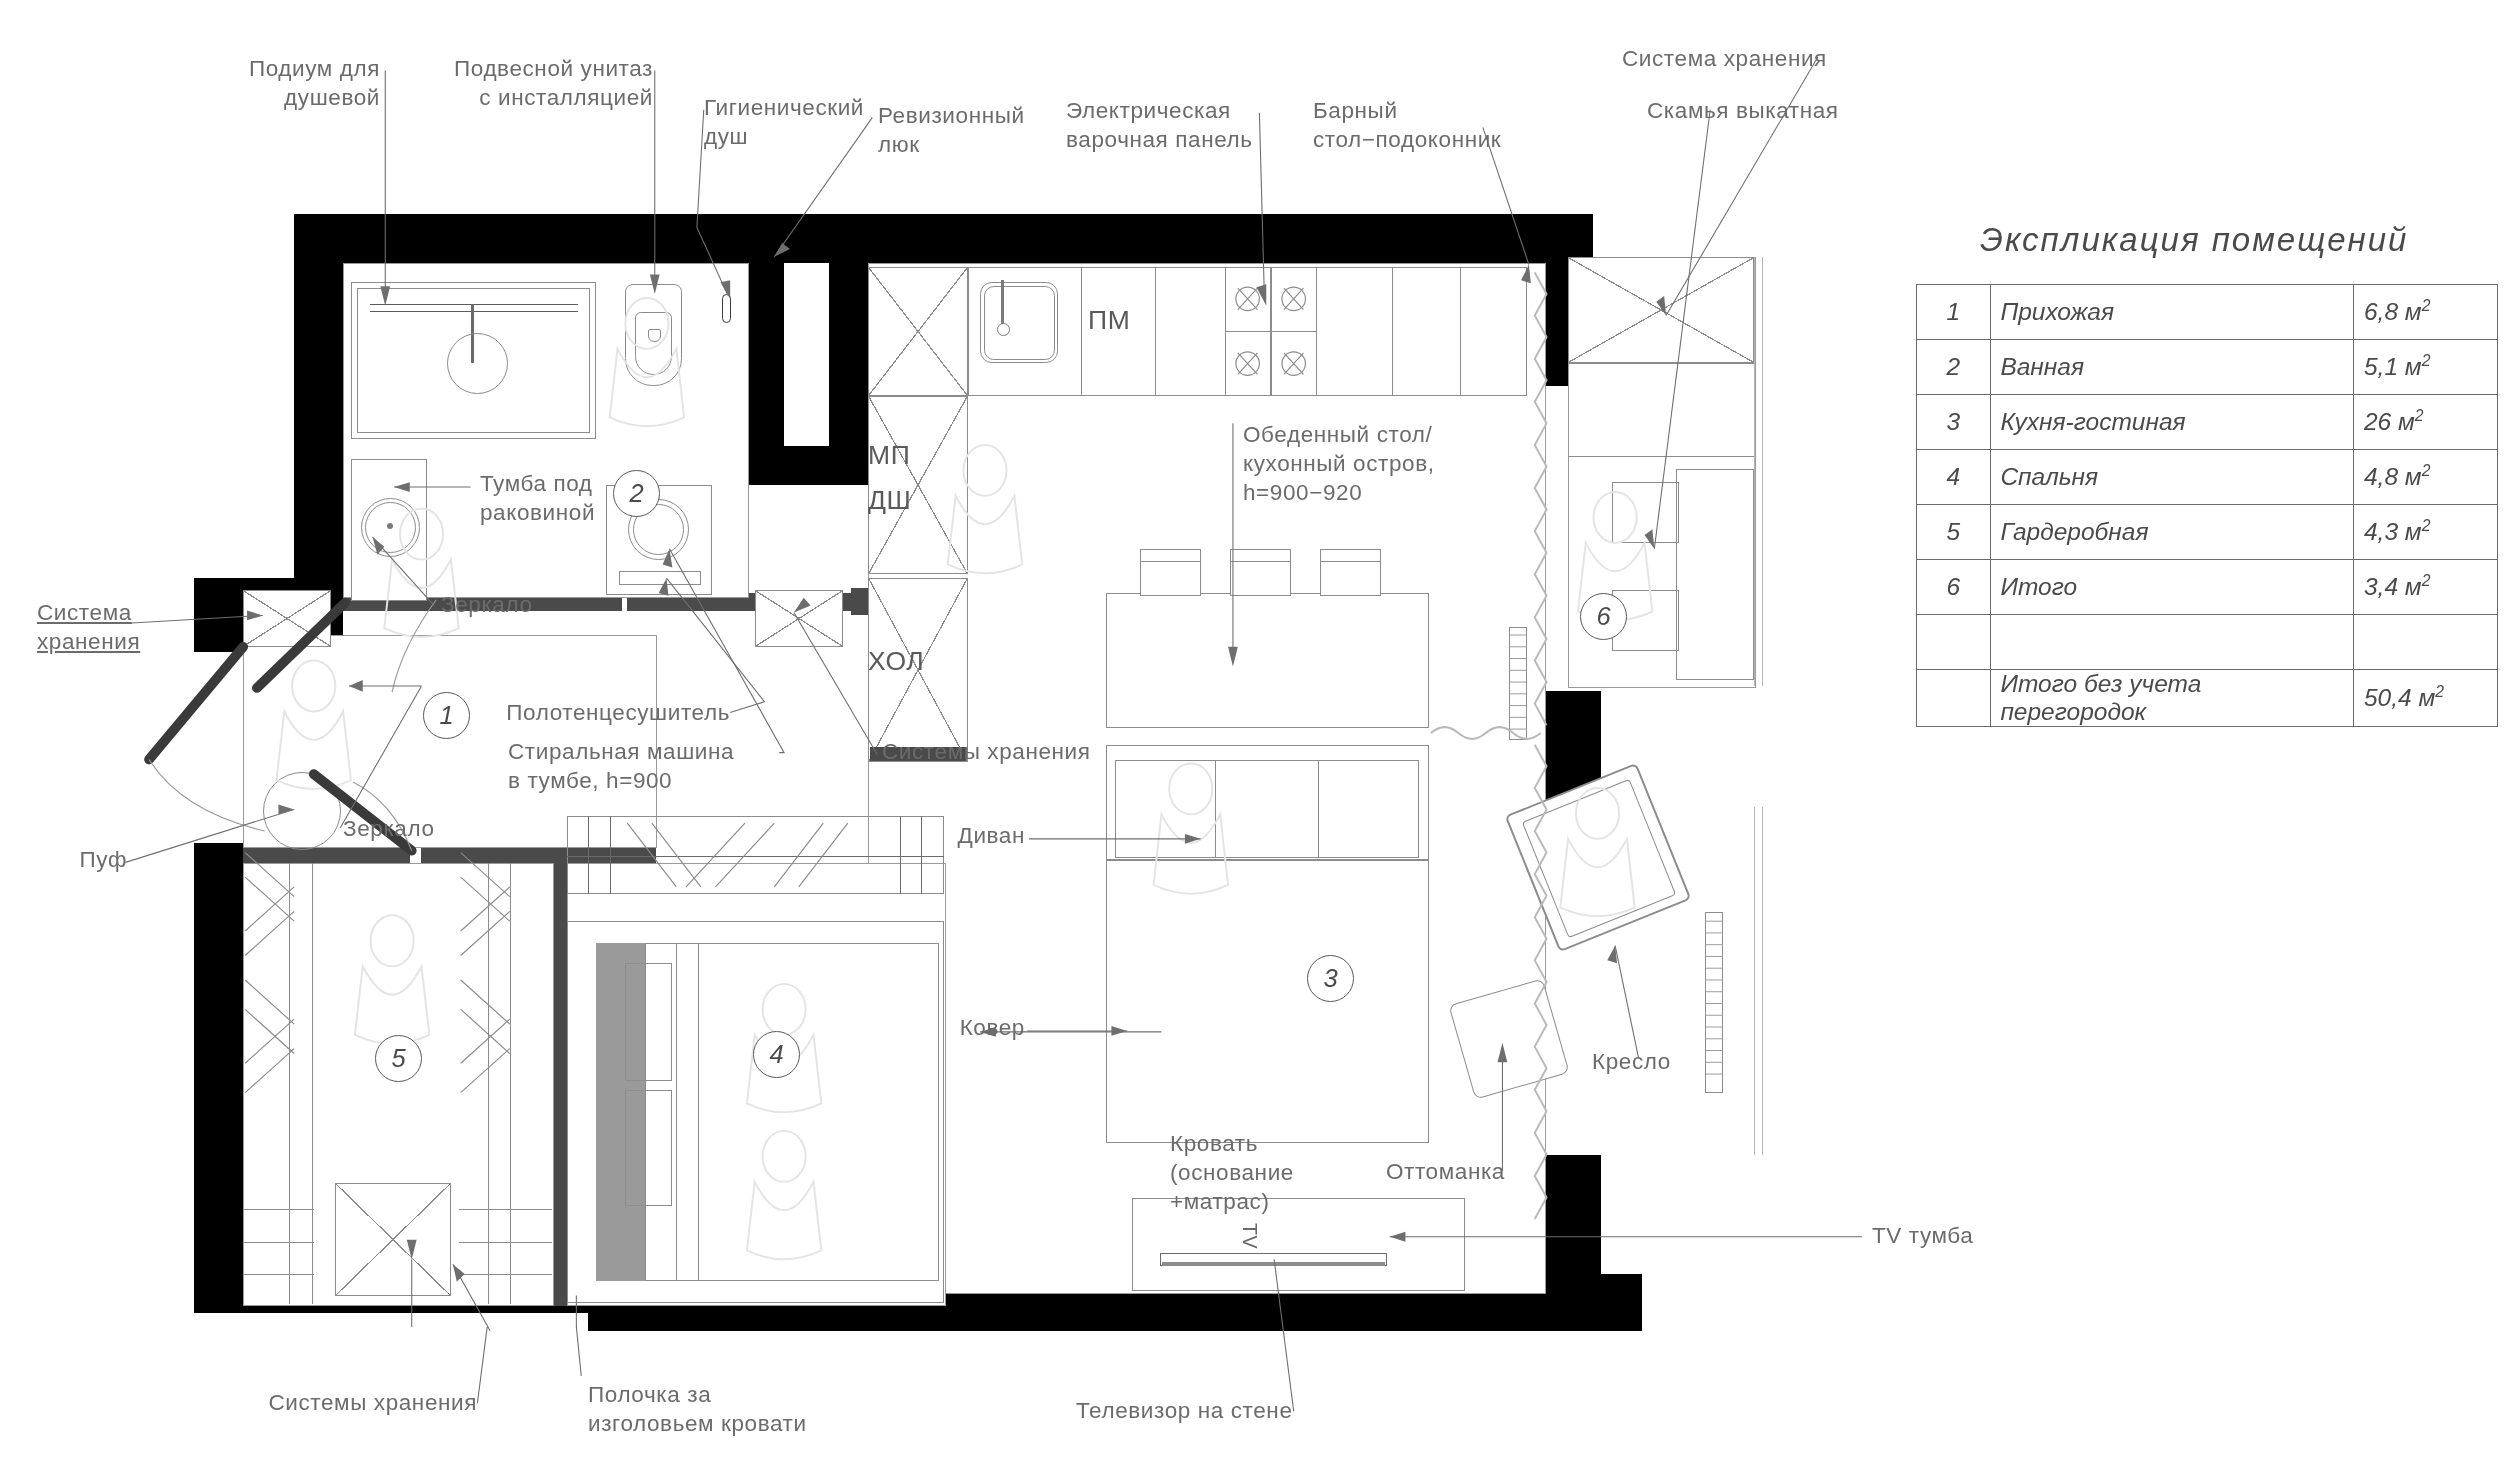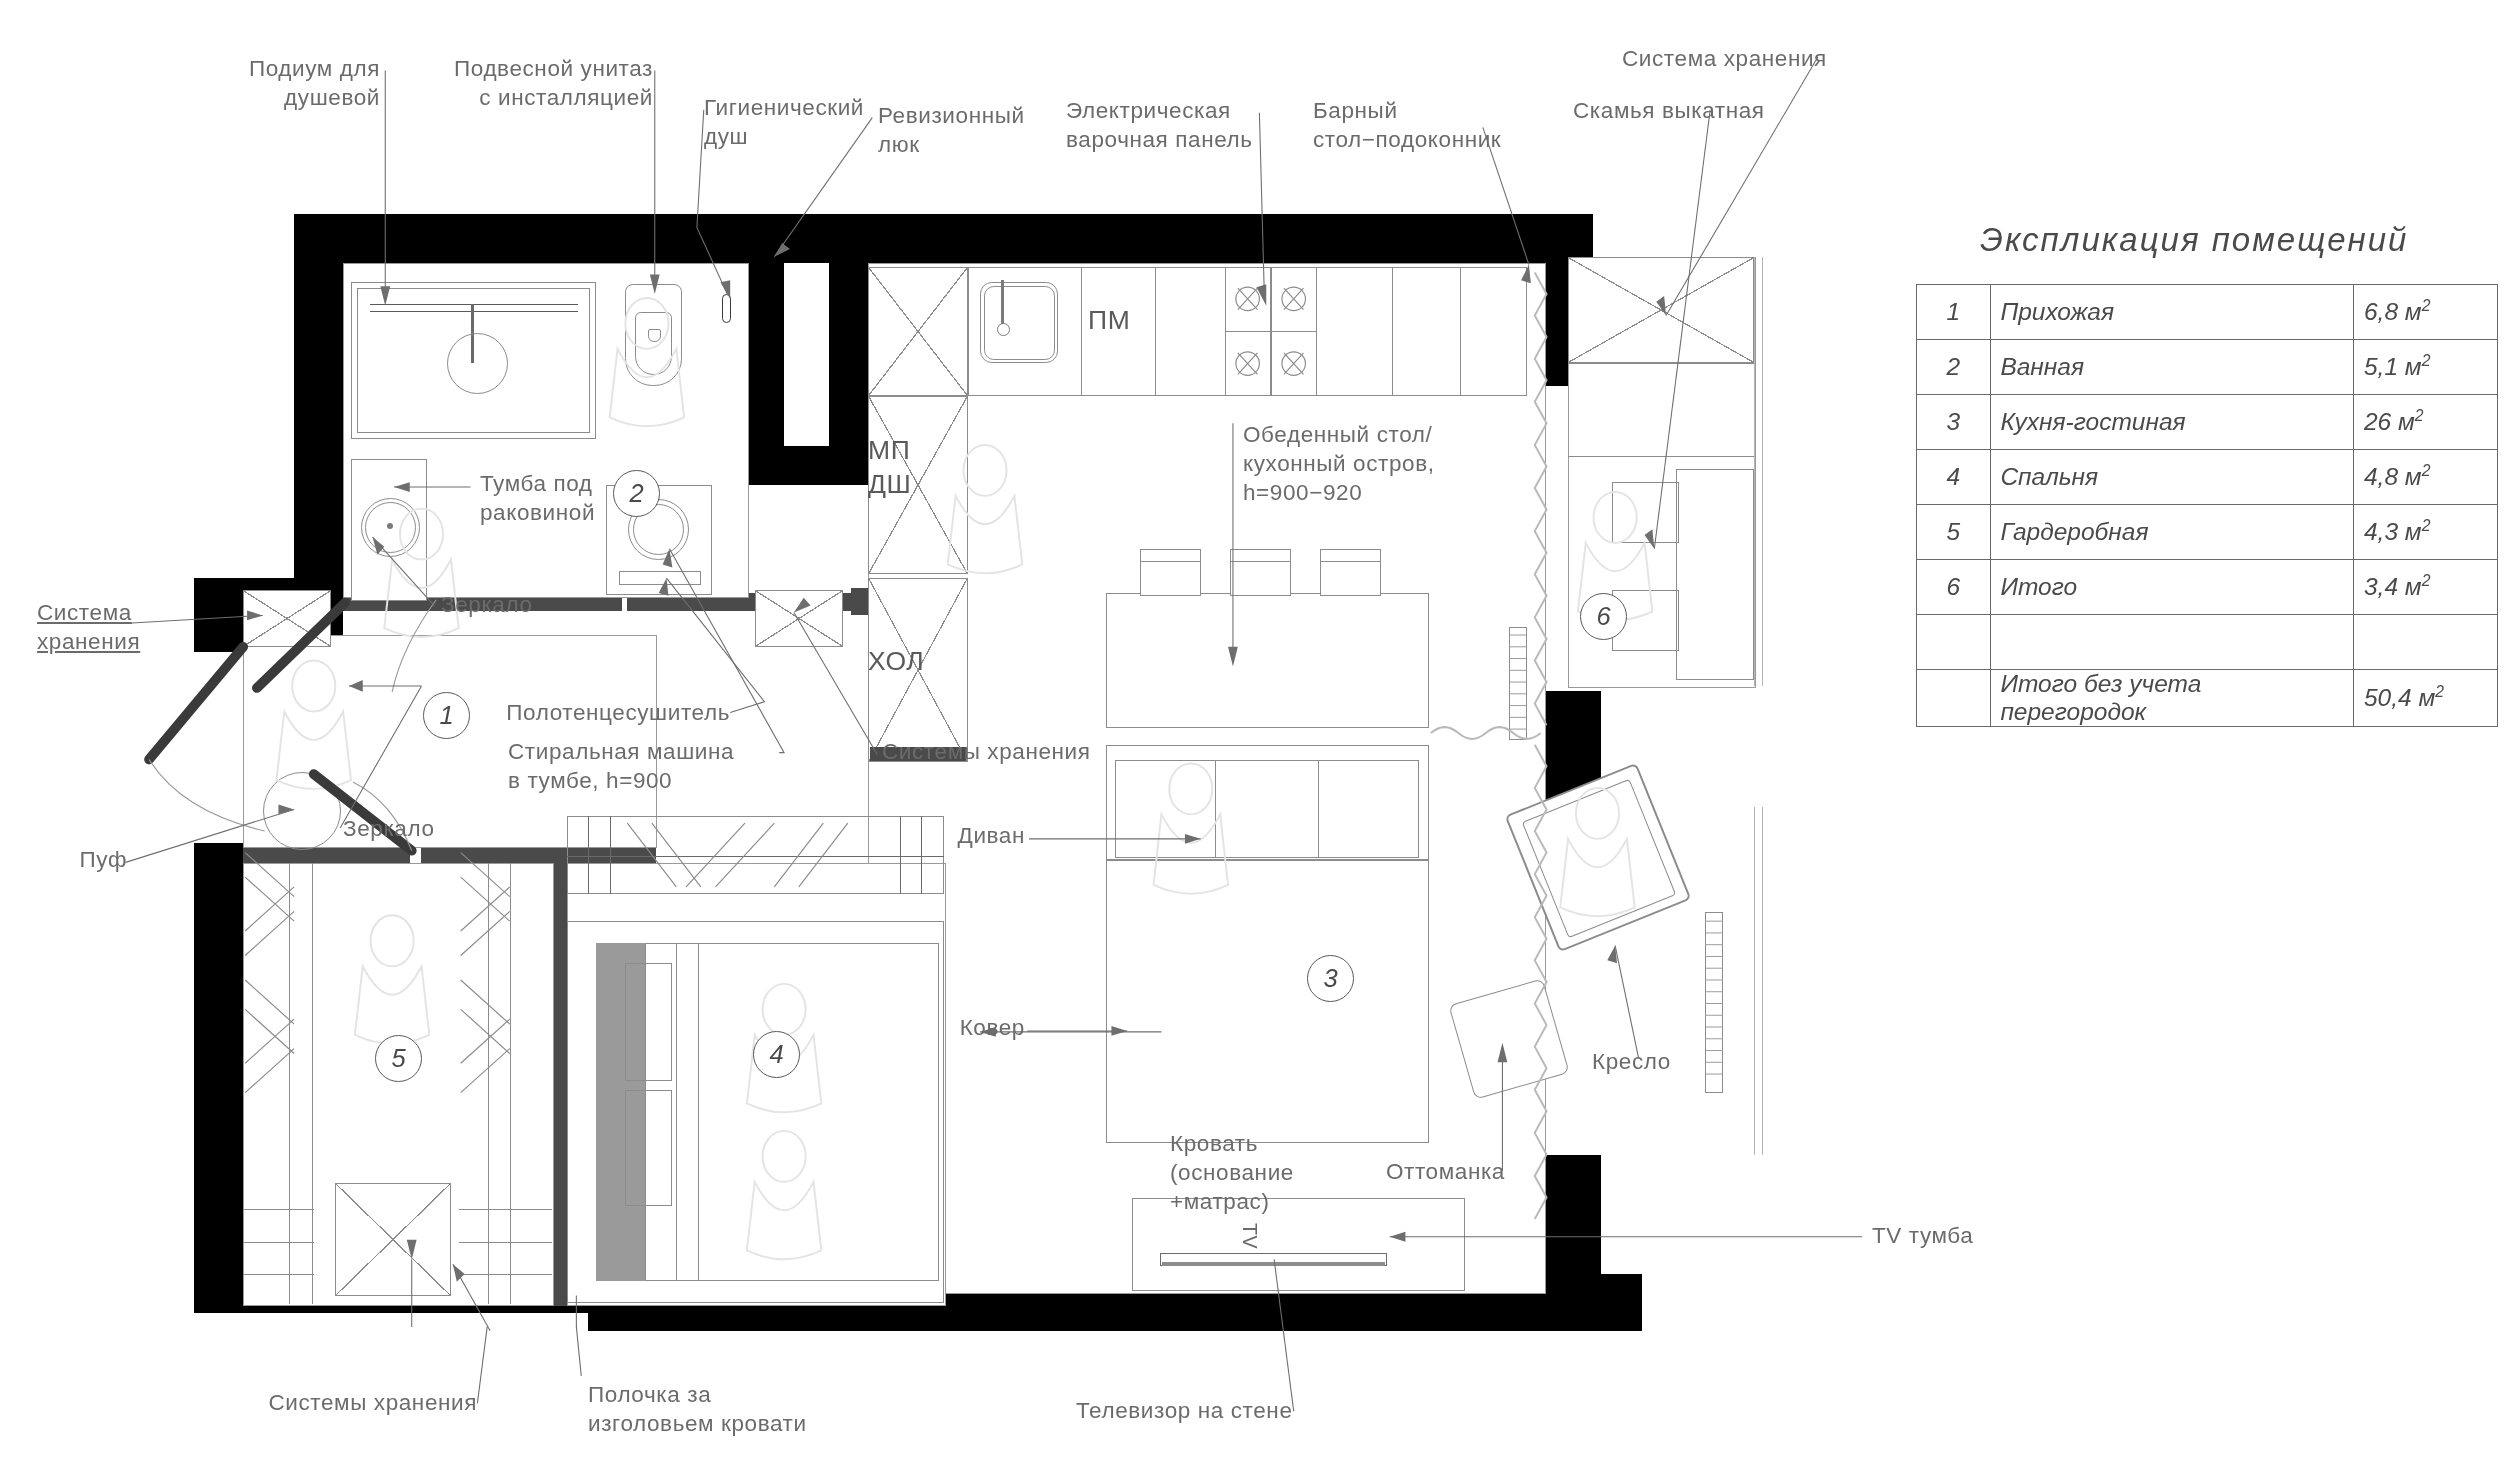--- a/index.html
+++ b/index.html
@@ -379,38 +379,38 @@
   </svg>
 
   <div class="num" style="left:423px;top:692px;">1</div>
   <div class="num" style="left:613px;top:470px;">2</div>
   <div class="num" style="left:1307px;top:955px;">3</div>
   <div class="num" style="left:753px;top:1031px;">4</div>
   <div class="num" style="left:375px;top:1035px;">5</div>
   <div class="num" style="left:1580px;top:593px;">6</div>
 
   <div class="lbl" style="left:1088px;top:306px;font-size:26.5px;color:#5a5a5a;">ПМ</div>
-  <div class="lbl c" style="left:868px;top:433px;width:100px;font-size:26.5px;color:#5a5a5a;line-height:34px;">МП
+  <div class="lbl c" style="left:868px;top:433px;width:100px;font-size:26.5px;color:#5a5a5a;line-height:45px;">МП
 ДШ</div>
   <div class="lbl c" style="left:868px;top:647px;width:100px;font-size:26.5px;color:#5a5a5a;">ХОЛ</div>
   <div class="lbl" style="left:1264px;top:1223px;font-size:19.6px;transform:rotate(90deg);transform-origin:0 0;color:#6a6a6a;">TV</div>
 
   <div class="lbl r" style="left:164px;top:54px;width:216px;">Подиум для
 душевой</div>
   <div class="lbl r" style="left:390px;top:54px;width:263px;">Подвесной унитаз
 с инсталляцией</div>
   <div class="lbl" style="left:704px;top:93px;width:225px;">Гигиенический
 душ</div>
   <div class="lbl" style="left:878px;top:101px;width:196px;">Ревизионный
 люк</div>
   <div class="lbl c" style="left:1066px;top:96px;width:284px;">Электрическая
 варочная панель</div>
   <div class="lbl c" style="left:1313px;top:96px;width:265px;">Барный
 стол−подоконник</div>
-  <div class="lbl" style="left:1573px;top:96px;width:265px;">Скамья выкатная</div>
+  <div class="lbl" style="left:1647px;top:96px;width:265px;">Скамья выкатная</div>
   <div class="lbl" style="left:1622px;top:44px;width:274px;">Система хранения</div>
   <div class="lbl" style="left:37px;top:598px;width:176px;text-decoration:underline;">Система
 хранения</div>
   <div class="lbl" style="left:480px;top:469px;width:206px;">Тумба под
 раковиной</div>
   <div class="lbl" style="left:441px;top:590px;width:147px;">Зеркало</div>
   <div class="lbl" style="left:343px;top:814px;width:157px;">Зеркало</div>
   <div class="lbl r" style="left:431px;top:698px;width:299px;">Полотенцесушитель</div>
   <div class="lbl c" style="left:508px;top:737px;width:274px;">Стиральная машина
 в тумбе, h=900</div>

